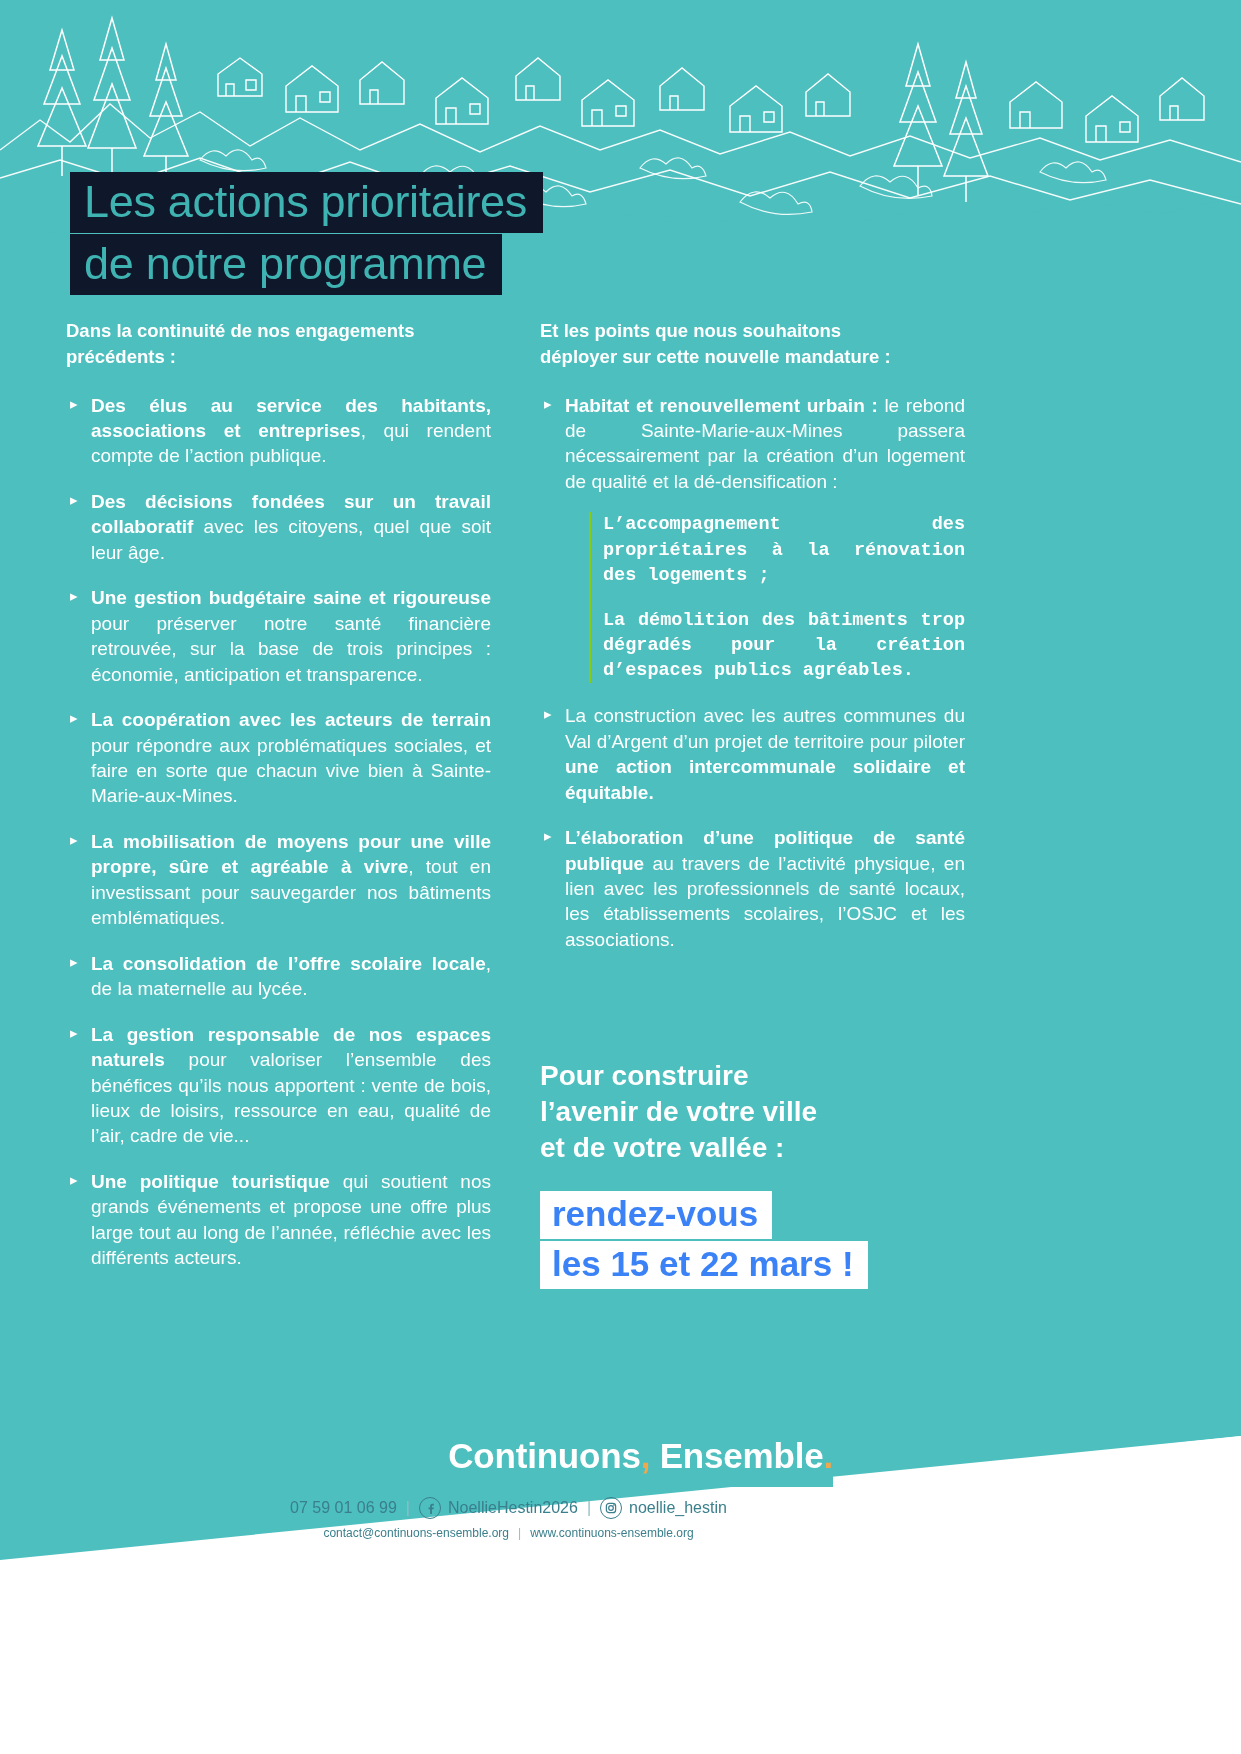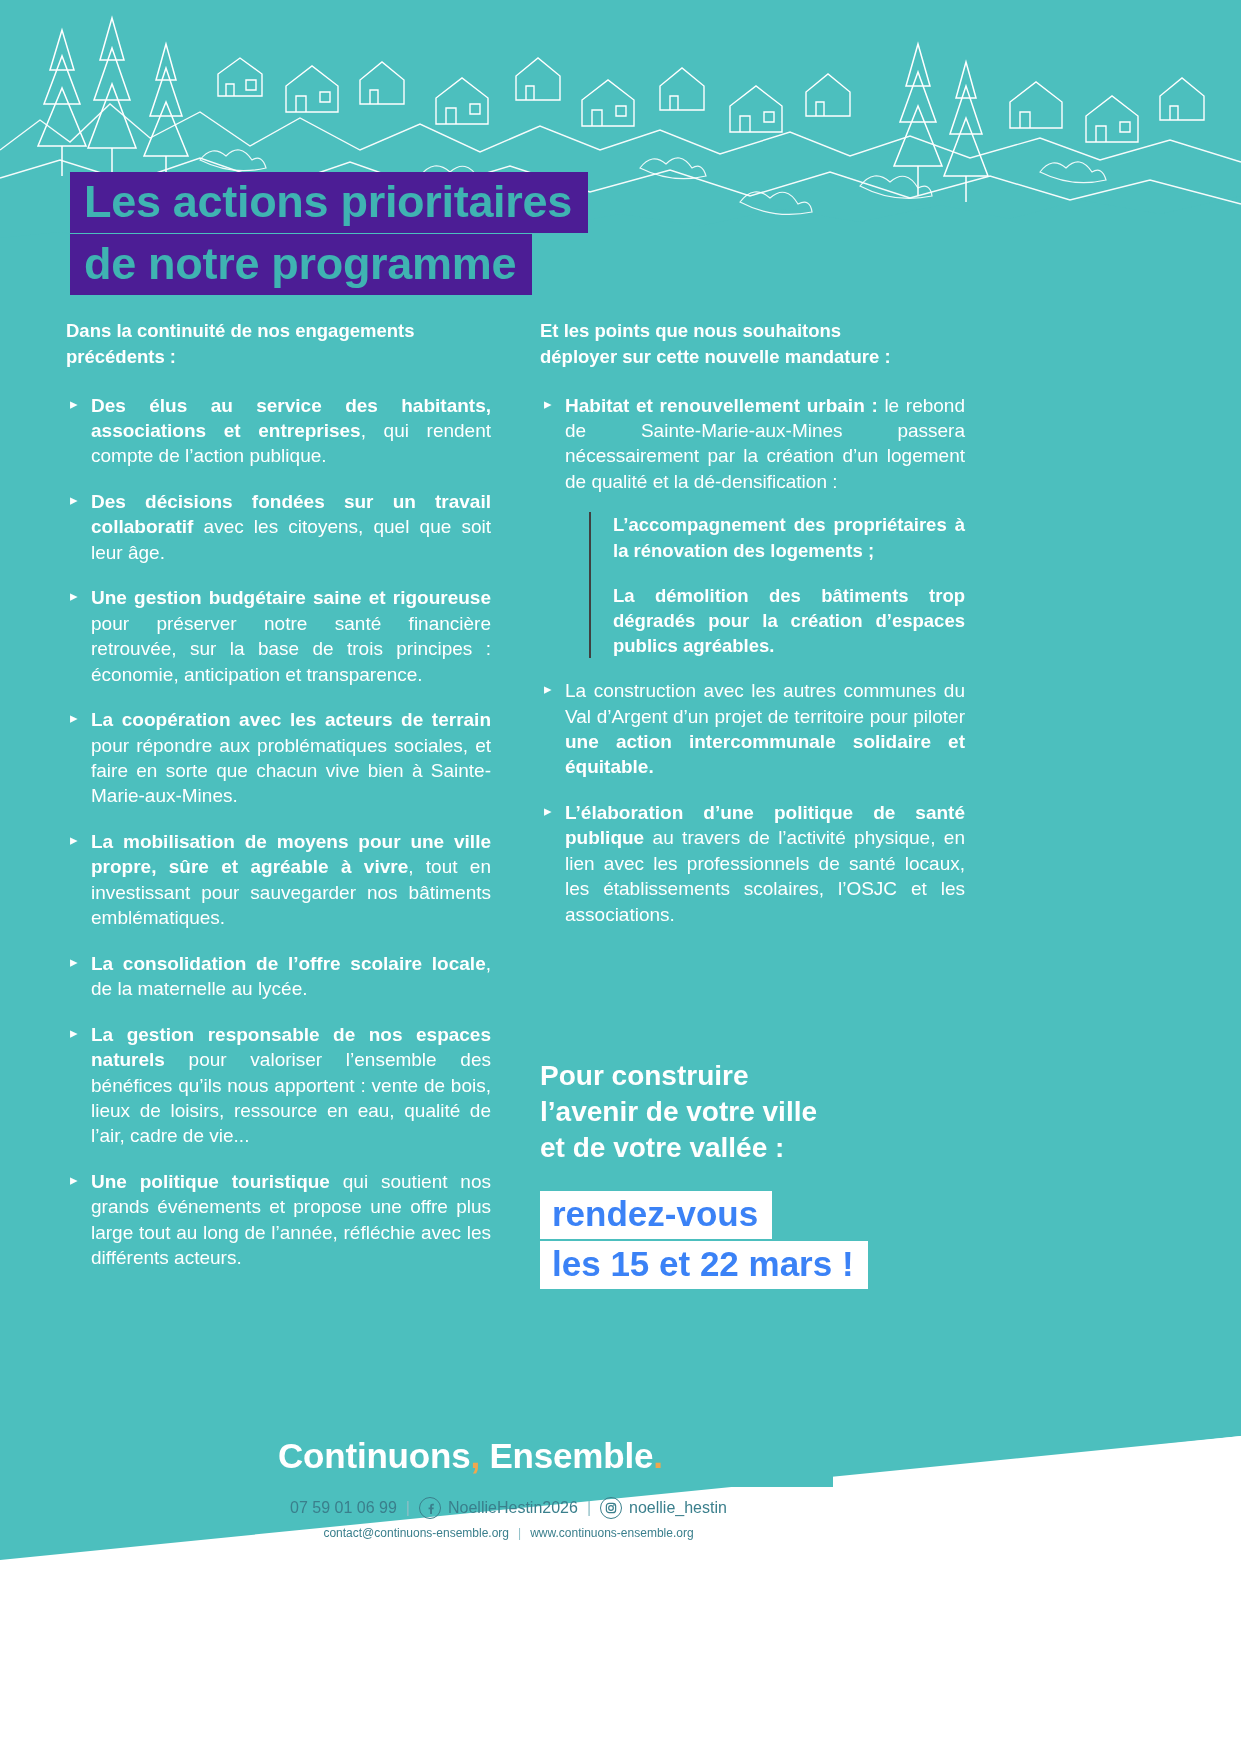--- a/index.html
+++ b/index.html
@@ -22,24 +22,24 @@
     position:absolute;left:0;top:0;width:1241px;height:270px;overflow:hidden;
   }
   #skyline svg{display:block;width:1241px;height:270px;}
 
   
   #title-block{
     position:absolute;left:70px;top:172px;z-index:5;
   }
   .title-line{
     display:table;
-    background:#4c1d95;
+    background:#0f172a;
     color:#3fb3b2;
     font-size:45px;
-    font-weight:bold;
+    font-weight:normal;
     line-height:1.18;
     padding:3px 16px 5px 14px;
     margin-bottom:1px;
     letter-spacing:-0.3px;
     white-space:nowrap;
   }
 
   
   #columns{
     position:absolute;left:0;top:318px;width:1241px;z-index:4;
@@ -72,22 +72,23 @@
     content:"\25B8";
     position:absolute;left:4px;top:-1px;
     font-size:15px;line-height:1.6;
     color:#ffffff;
   }
   ul.bullets b{font-weight:bold;}
 
   
   .subblock{
     margin:18px 0 20px 24px;
-    padding-left:22px;
-    border-left:2px solid #404040;
+    padding-left:12px;
+    border-left:2px solid #84cc16;
+    font-family:Liberation Mono, monospace;
   }
   .subblock p{
     margin:0 0 20px 0;
     font-size:18.5px;
     font-weight:bold;
     line-height:1.36;
     text-align:justify;
   }
   .subblock p:last-child{margin-bottom:0;}
 
@@ -109,21 +110,21 @@
   #wedge{
     position:absolute;left:0;top:1380px;width:1241px;height:190px;
     background:#ffffff;z-index:7;
     clip-path: polygon(0 190px, 1241px 56px, 1241px 190px, 0 190px);
   }
 
   
   #banner{
     position:absolute;left:278px;top:1425px;width:555px;height:62px;
     background:#4cbfbe;z-index:8;
-    display:flex;align-items:center;justify-content:flex-start;
+    display:flex;align-items:center;justify-content:flex-end;
   }
   #banner .slogan{
     color:#ffffff;font-size:35px;font-weight:bold;letter-spacing:-0.2px;
     white-space:nowrap;
   }
   #banner .slogan .comma{color:#f0a74e;}
   #banner .slogan .dot{color:#f0a74e;}
 
   
   #footer{

